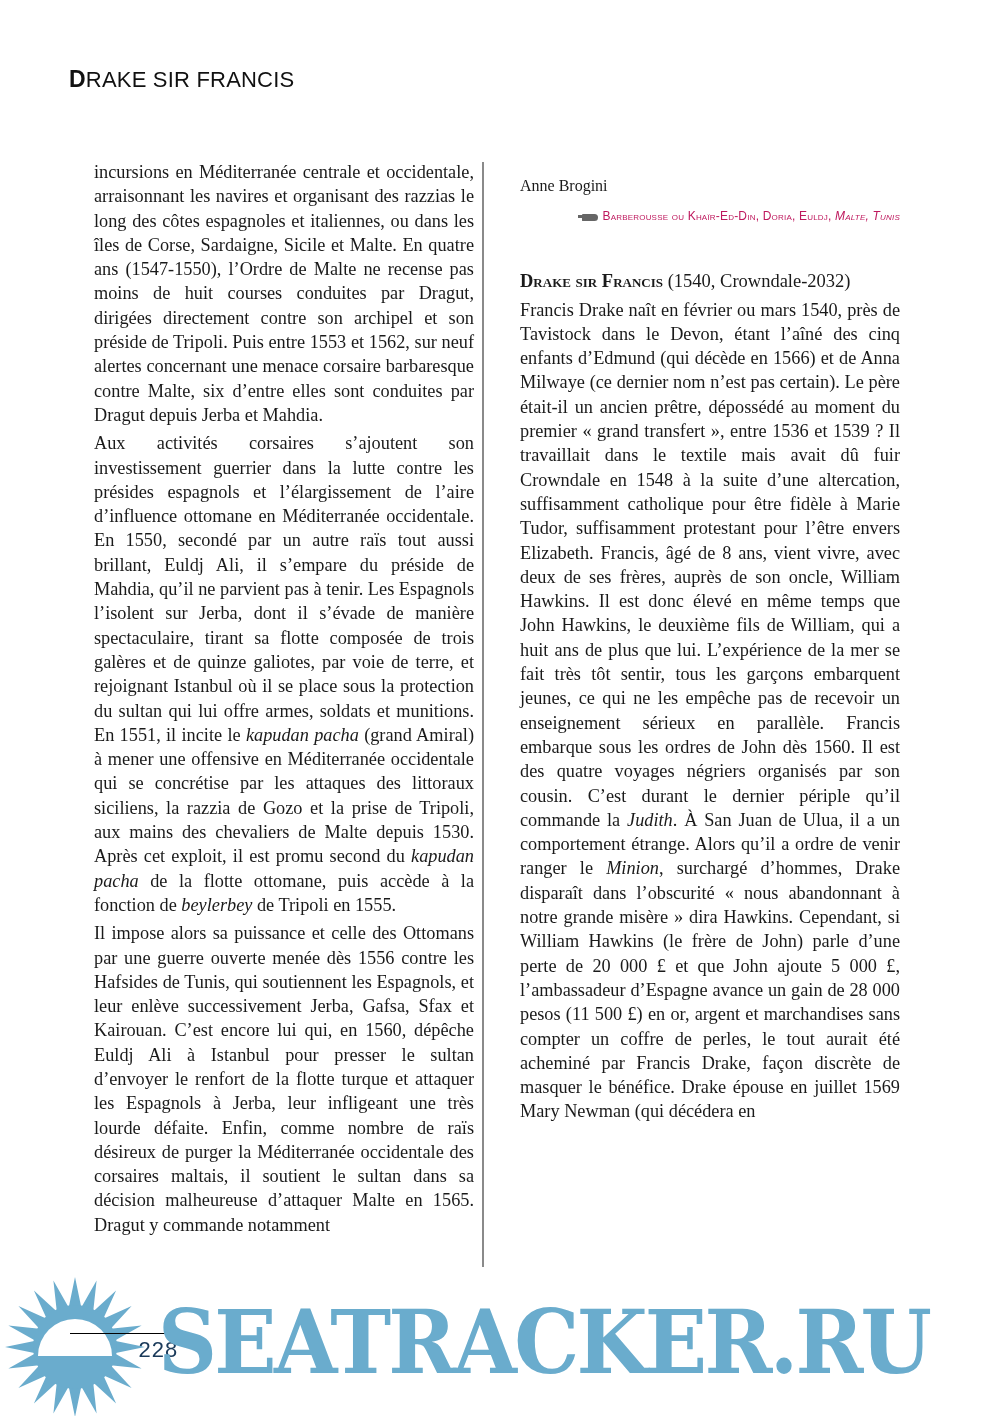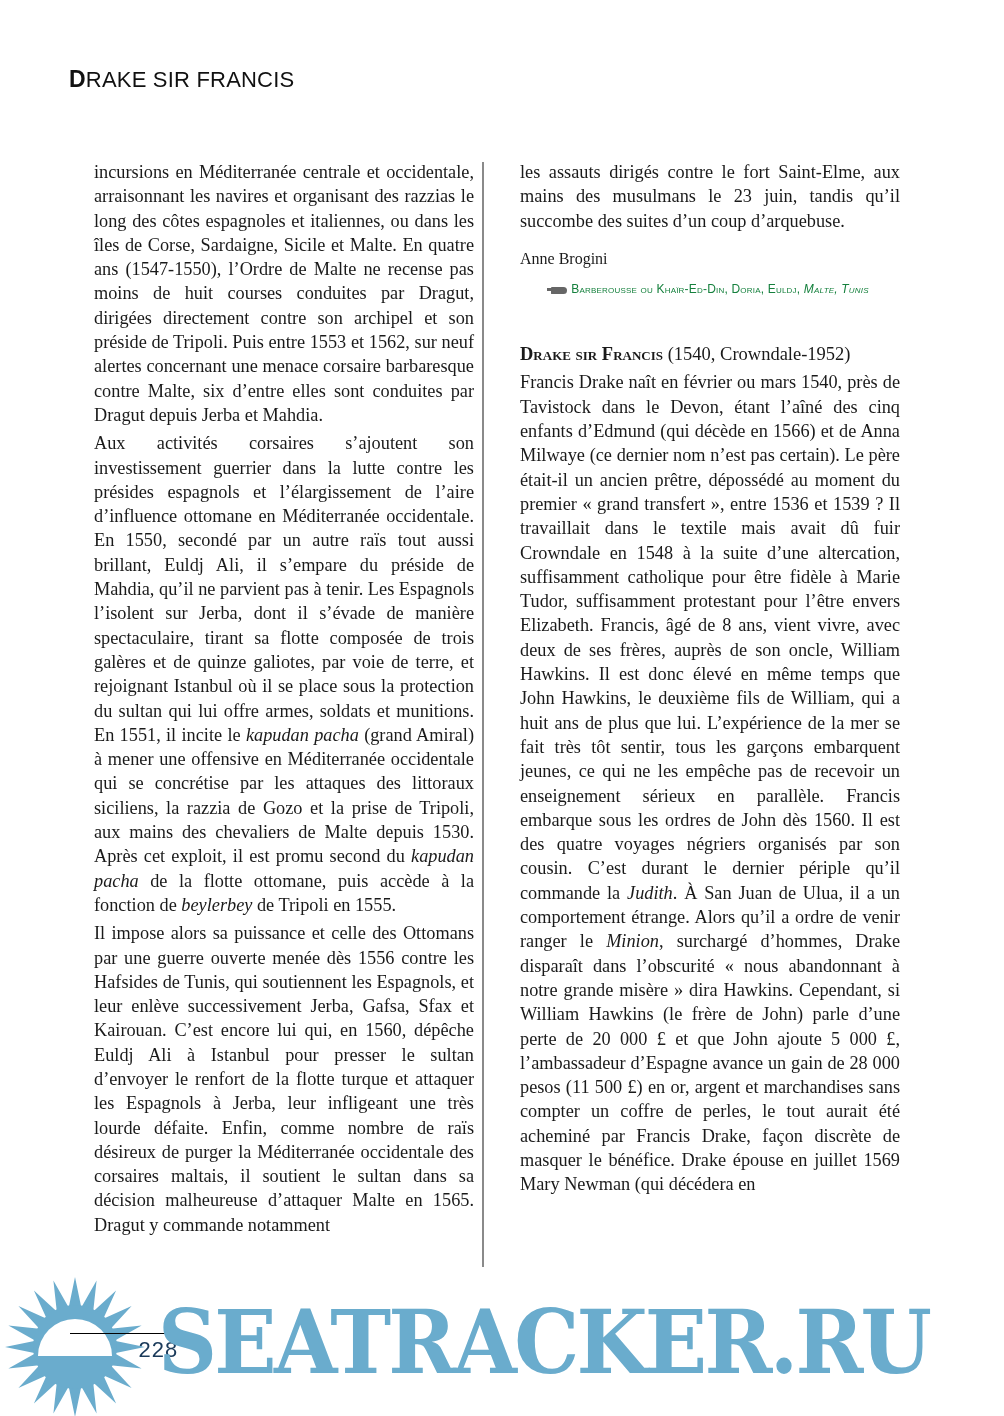--- a/index.html
+++ b/index.html
@@ -16,22 +16,22 @@
     text-align:justify; hyphens:manual;margin-left:24px;
   }
   .col-left { left:70px; }
   .col-right { left:496px; }
   .col p { margin:0 0 4px 0; }
   .divider {
     position:absolute; left:482px; top:162px; width:2px; height:1105px; background:#8a8a8a;
   }
   .signature { text-align:left; font-size:16px; margin-top:14px !important; }
   .see-also {
-    font-family:"Liberation Sans", sans-serif; font-size:12px; color:#15803d;
-    line-height:17px; text-align:center; margin-top:10px !important; font-variant:small-caps;
+    font-family:"Liberation Sans", sans-serif; font-size:12px; color:#be185d;
+    line-height:17px; text-align:right; margin-top:10px !important; font-variant:small-caps;
     letter-spacing:0.2px;
   }
   .see-also .it { font-style:italic; }
   .hand-icon { display:inline-block; width:16px; height:7px; background:#666; border-radius:1px 4px 4px 1px; vertical-align:middle; margin-right:4px; position:relative; }
   .hand-icon::after { content:""; position:absolute; left:-4px; top:1px; width:6px; height:3px; background:#666; }
   .entry-title { margin-top:44px !important; font-size:18.5px; }
   .entry-title .name { font-weight:bold; font-variant:small-caps; }
   em { }
   .footer-rule { position:absolute; left:70px; top:1333px; width:95px; height:1px; background:#000; }
   .page-number { position:absolute; left:98px; top:1339px; font-family:Liberation Mono, monospace; font-size:22px; color:#1a3a5a;margin-left:40px; }
@@ -50,24 +50,23 @@
 
 <div class="col col-left">
   <p>incursions en Méditerranée centrale et occidentale, arraisonnant les navires et organisant des razzias le long des côtes espagnoles et italiennes, ou dans les îles de Corse, Sardaigne, Sicile et Malte. En quatre ans (1547-1550), l’Ordre de Malte ne recense pas moins de huit courses conduites par Dragut, dirigées directement contre son archipel et son préside de Tripoli. Puis entre 1553 et 1562, sur neuf alertes concernant une menace corsaire barbaresque contre Malte, six d’entre elles sont conduites par Dragut depuis Jerba et Mahdia.</p>
   <p><span>Aux activités corsaires s’ajoutent son investissement guerrier dans la lutte contre les présides espagnols et l’élargissement de l’aire d’influence ottomane en Méditerranée occidentale. En 1550, secondé par un autre raïs tout aussi brillant, Euldj Ali, il s’empare du préside de Mahdia, qu’il ne parvient pas à tenir. Les Espagnols l’isolent sur Jerba, dont il s’évade de manière spectaculaire, tirant sa flotte composée de trois galères et de quinze galiotes, par voie de terre, et rejoignant Istanbul où il se place sous la protection du sultan qui lui offre armes, soldats et munitions. En 1551, il incite le </span><em>kapudan pacha</em><span> (grand Amiral) à mener une offensive en Méditerranée occidentale qui se concrétise par les attaques des littoraux siciliens, la razzia de Gozo et la prise de Tripoli, aux mains des chevaliers de Malte depuis 1530. Après cet exploit, il est promu second du </span><em>kapudan pacha</em><span> de la flotte ottomane, puis accède à la fonction de </span><em>beylerbey</em><span> de Tripoli en 1555.</span></p>
   <p>Il impose alors sa puissance et celle des Ottomans par une guerre ouverte menée dès 1556 contre les Hafsides de Tunis, qui soutiennent les Espagnols, et leur enlève successivement Jerba, Gafsa, Sfax et Kairouan. C’est encore lui qui, en 1560, dépêche Euldj Ali à Istanbul pour presser le sultan d’envoyer le renfort de la flotte turque et attaquer les Espagnols à Jerba, leur infligeant une très lourde défaite. Enfin, comme nombre de raïs désireux de purger la Méditerranée occidentale des corsaires maltais, il soutient le sultan dans sa décision malheureuse d’attaquer Malte en 1565. Dragut y commande notamment</p>
 </div>
 
 <div class="divider"></div>
 
 <div class="col col-right">
-  <p>les assauts dirigés contre le fort Saint-Elme, aux mains des musulmans le 23 juin, tandis qu’il succombe des suites d’un coup d’arquebuse.</p>
   <p class="signature">Anne Brogini</p>
   <p class="see-also"><span class="hand-icon"></span><span>Barberousse ou Khaïr-Ed-Din, Doria, Euldj, </span><span class="it">Malte, Tunis</span></p>
-  <p class="entry-title"><span class="name">Drake sir Francis</span><span> (1540, Crowndale-1952)</span></p>
+  <p class="entry-title"><span class="name">Drake sir Francis</span><span> (1540, Crowndale-2032)</span></p>
   <p><span>Francis Drake naît en février ou mars 1540, près de Tavistock dans le Devon, étant l’aîné des cinq enfants d’Edmund (qui décède en 1566) et de Anna Milwaye (ce dernier nom n’est pas certain). Le père était-il un ancien prêtre, dépossédé au moment du premier « grand transfert », entre 1536 et 1539 ? Il travaillait dans le textile mais avait dû fuir Crowndale en 1548 à la suite d’une altercation, suffisamment catholique pour être fidèle à Marie Tudor, suffisamment protestant pour l’être envers Elizabeth. Francis, âgé de 8 ans, vient vivre, avec deux de ses frères, auprès de son oncle, William Hawkins. Il est donc élevé en même temps que John Hawkins, le deuxième fils de William, qui a huit ans de plus que lui. L’expérience de la mer se fait très tôt sentir, tous les garçons embarquent jeunes, ce qui ne les empêche pas de recevoir un enseignement sérieux en parallèle. Francis embarque sous les ordres de John dès 1560. Il est des quatre voyages négriers organisés par son cousin. C’est durant le dernier périple qu’il commande la </span><em>Judith</em><span>. À San Juan de Ulua, il a un comportement étrange. Alors qu’il a ordre de venir ranger le </span><em>Minion</em><span>, surchargé d’hommes, Drake disparaît dans l’obscurité « nous abandonnant à notre grande misère » dira Hawkins. Cependant, si William Hawkins (le frère de John) parle d’une perte de 20 000 £ et que John ajoute 5 000 £, l’ambassadeur d’Espagne avance un gain de 28 000 pesos (11 500 £) en or, argent et marchandises sans compter un coffre de perles, le tout aurait été acheminé par Francis Drake, façon discrète de masquer le bénéfice. Drake épouse en juillet 1569 Mary Newman (qui décédera en</span></p>
 </div>
 
 <svg class="watermark-sun" viewBox="0 0 150 141">
   <g id="rays">
       <polygon points="75.0,2.0 81.3,32.5 96.6,5.4 93.2,36.4 116.1,15.4 103.3,43.7 131.6,30.9 110.6,53.8 141.6,50.4 114.5,65.7 145.0,72.0 114.5,78.3 141.6,93.6 110.6,90.2 131.6,113.1 103.3,100.3 116.1,128.6 93.2,107.6 96.6,138.6 81.3,111.5 75.0,142.0 68.7,111.5 53.4,138.6 56.8,107.6 33.9,128.6 46.7,100.3 18.4,113.1 39.4,90.2 8.4,93.6 35.5,78.3 5.0,72.0 35.5,65.7 8.4,50.4 39.4,53.8 18.4,30.9 46.7,43.7 33.9,15.4 56.8,36.4 53.4,5.4 68.7,32.5" fill="#6aaccd"></polygon>
       <circle cx="75" cy="72" r="42" fill="#6aaccd"></circle>
     </g>
   <path d="M38 81 A37 37 0 0 1 112 81 Z" fill="#ffffff"></path>
 </svg>

